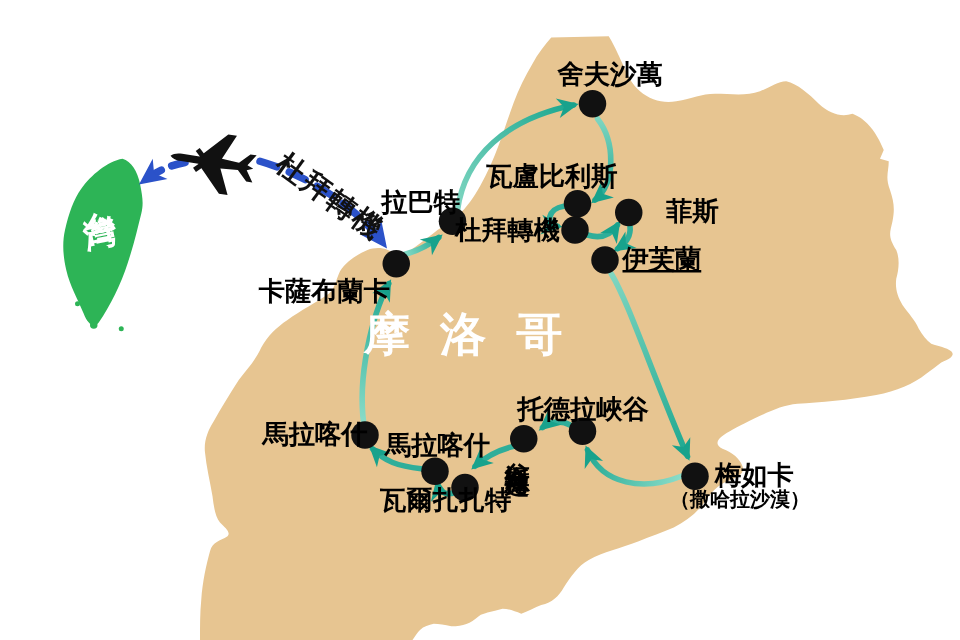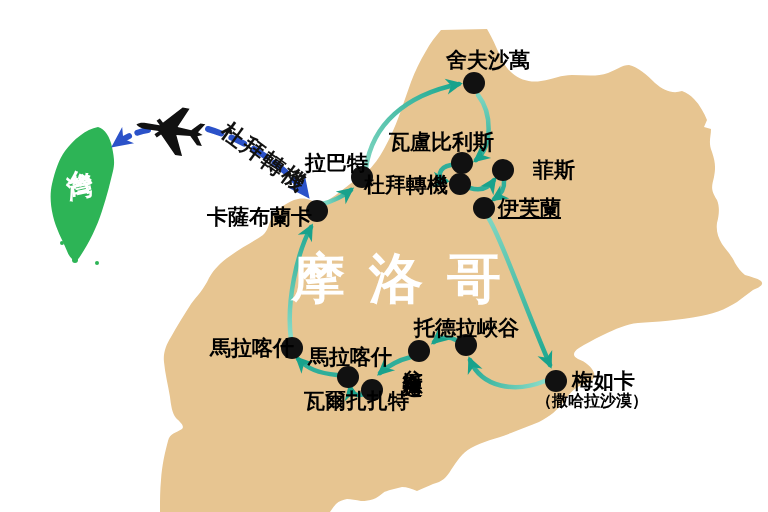--- a/index.html
+++ b/index.html
@@ -3,21 +3,21 @@
 <meta charset="utf-8">
 <style>
   html,body{margin:0;padding:0;background:#fff;}
   #stage{position:relative;width:768px;height:512px;overflow:hidden;background:#fff;
          font-family:"Liberation Sans","DejaVu Sans",sans-serif;}
   #stage svg{position:absolute;left:0;top:0;}
   .lbl{position:absolute;color:#000000;font-weight:bold;font-size:21px;line-height:1.05;
        white-space:nowrap;}
   .vert{writing-mode:vertical-rl;text-orientation:upright;letter-spacing:-2px;}
   .title{position:absolute;left:291px;top:243px;color:#fff;font-weight:bold;
-         font-size:54px;letter-spacing:24px;white-space:nowrap;}
+         font-size:37px;letter-spacing:24px;white-space:nowrap;}
   .tw-label{position:absolute;left:56px;top:148px;color:#fff;font-weight:bold;
             font-size:26px;writing-mode:vertical-rl;text-orientation:upright;
             letter-spacing:4px;transform:rotate(-12deg);}
   .transfer{position:absolute;left:208px;top:142px;width:112px;text-align:center;
             color:#111;font-weight:bold;font-size:23px;letter-spacing:2px;
             transform:rotate(36deg);white-space:nowrap;}
   .sub{font-size:16px;}
 </style>
 </head>
 <body>
@@ -132,21 +132,21 @@
     <circle cx="372" cy="390" r="11"></circle>
     <circle cx="348" cy="377" r="11"></circle>
     <circle cx="292" cy="348" r="11"></circle>
   </g>
 </svg>
 
 <div class="title">摩洛哥</div>
 <div class="tw-label">台灣</div>
 <div class="transfer">杜拜轉機</div>
 
-<div class="lbl" style="left:202px;top:206px;width:110px;text-align:right;">卡薩布蘭卡</div>
+<div class="lbl" style="left:202px;top:223px;width:110px;text-align:right;">卡薩布蘭卡</div>
 <div class="lbl" style="left:305px;top:152px;">拉巴特</div>
 <div class="lbl" style="left:446px;top:49px;">舍夫沙萬</div>
 <div class="lbl" style="left:389px;top:131px;">瓦盧比利斯</div>
 <div class="lbl" style="left:364px;top:174px;">杜拜轉機</div>
 <div class="lbl" style="left:517px;top:159px;margin-left:16px;">菲斯</div>
 <div class="lbl" style="left:498px;top:197px;text-decoration:underline;">伊芙蘭</div>
 <div class="lbl" style="left:572px;top:370px;">梅如卡</div>
 <div class="lbl sub" style="left:536px;top:393px;">（撒哈拉沙漠）</div>
 <div class="lbl" style="left:414px;top:317px;">托德拉峽谷</div>
 <div class="lbl vert" style="left:402px;top:362px;font-size:20px;">達德斯河谷</div>

